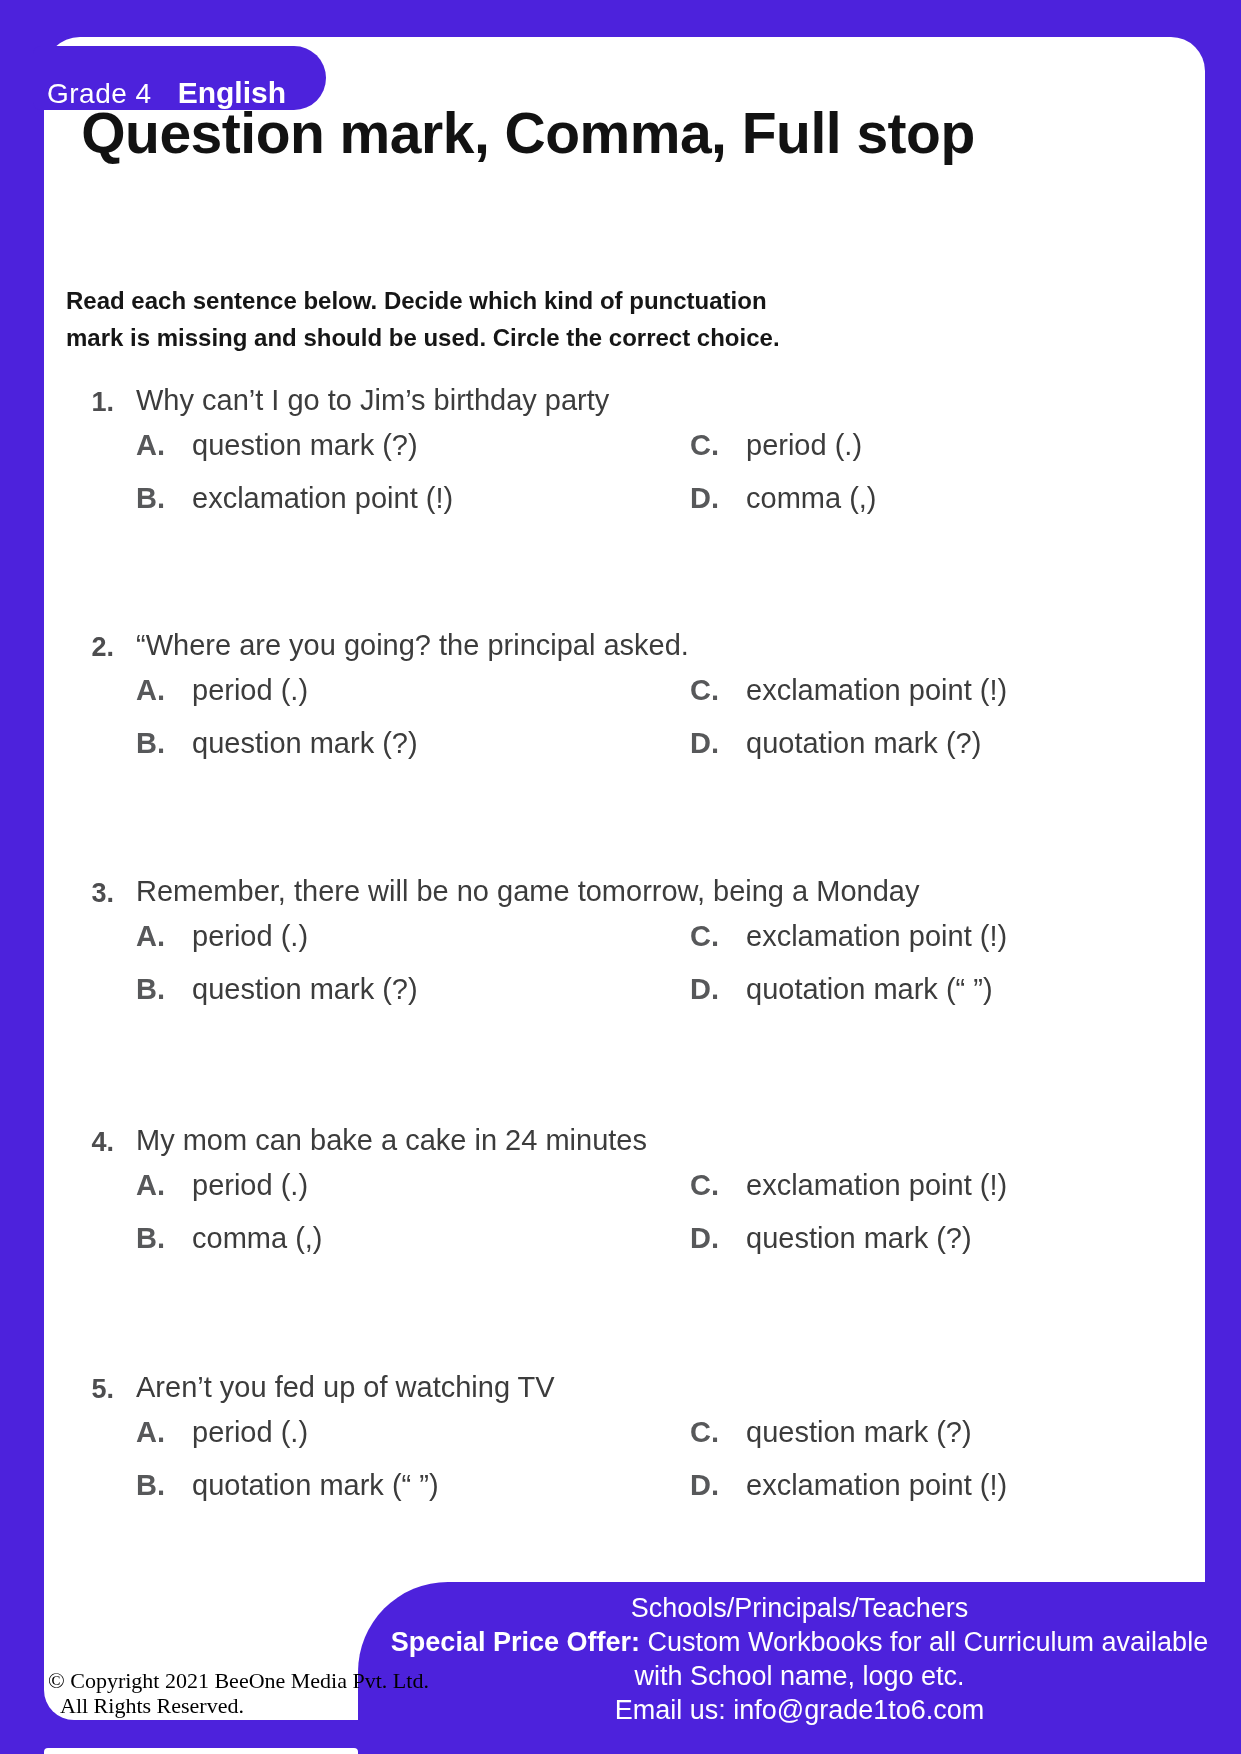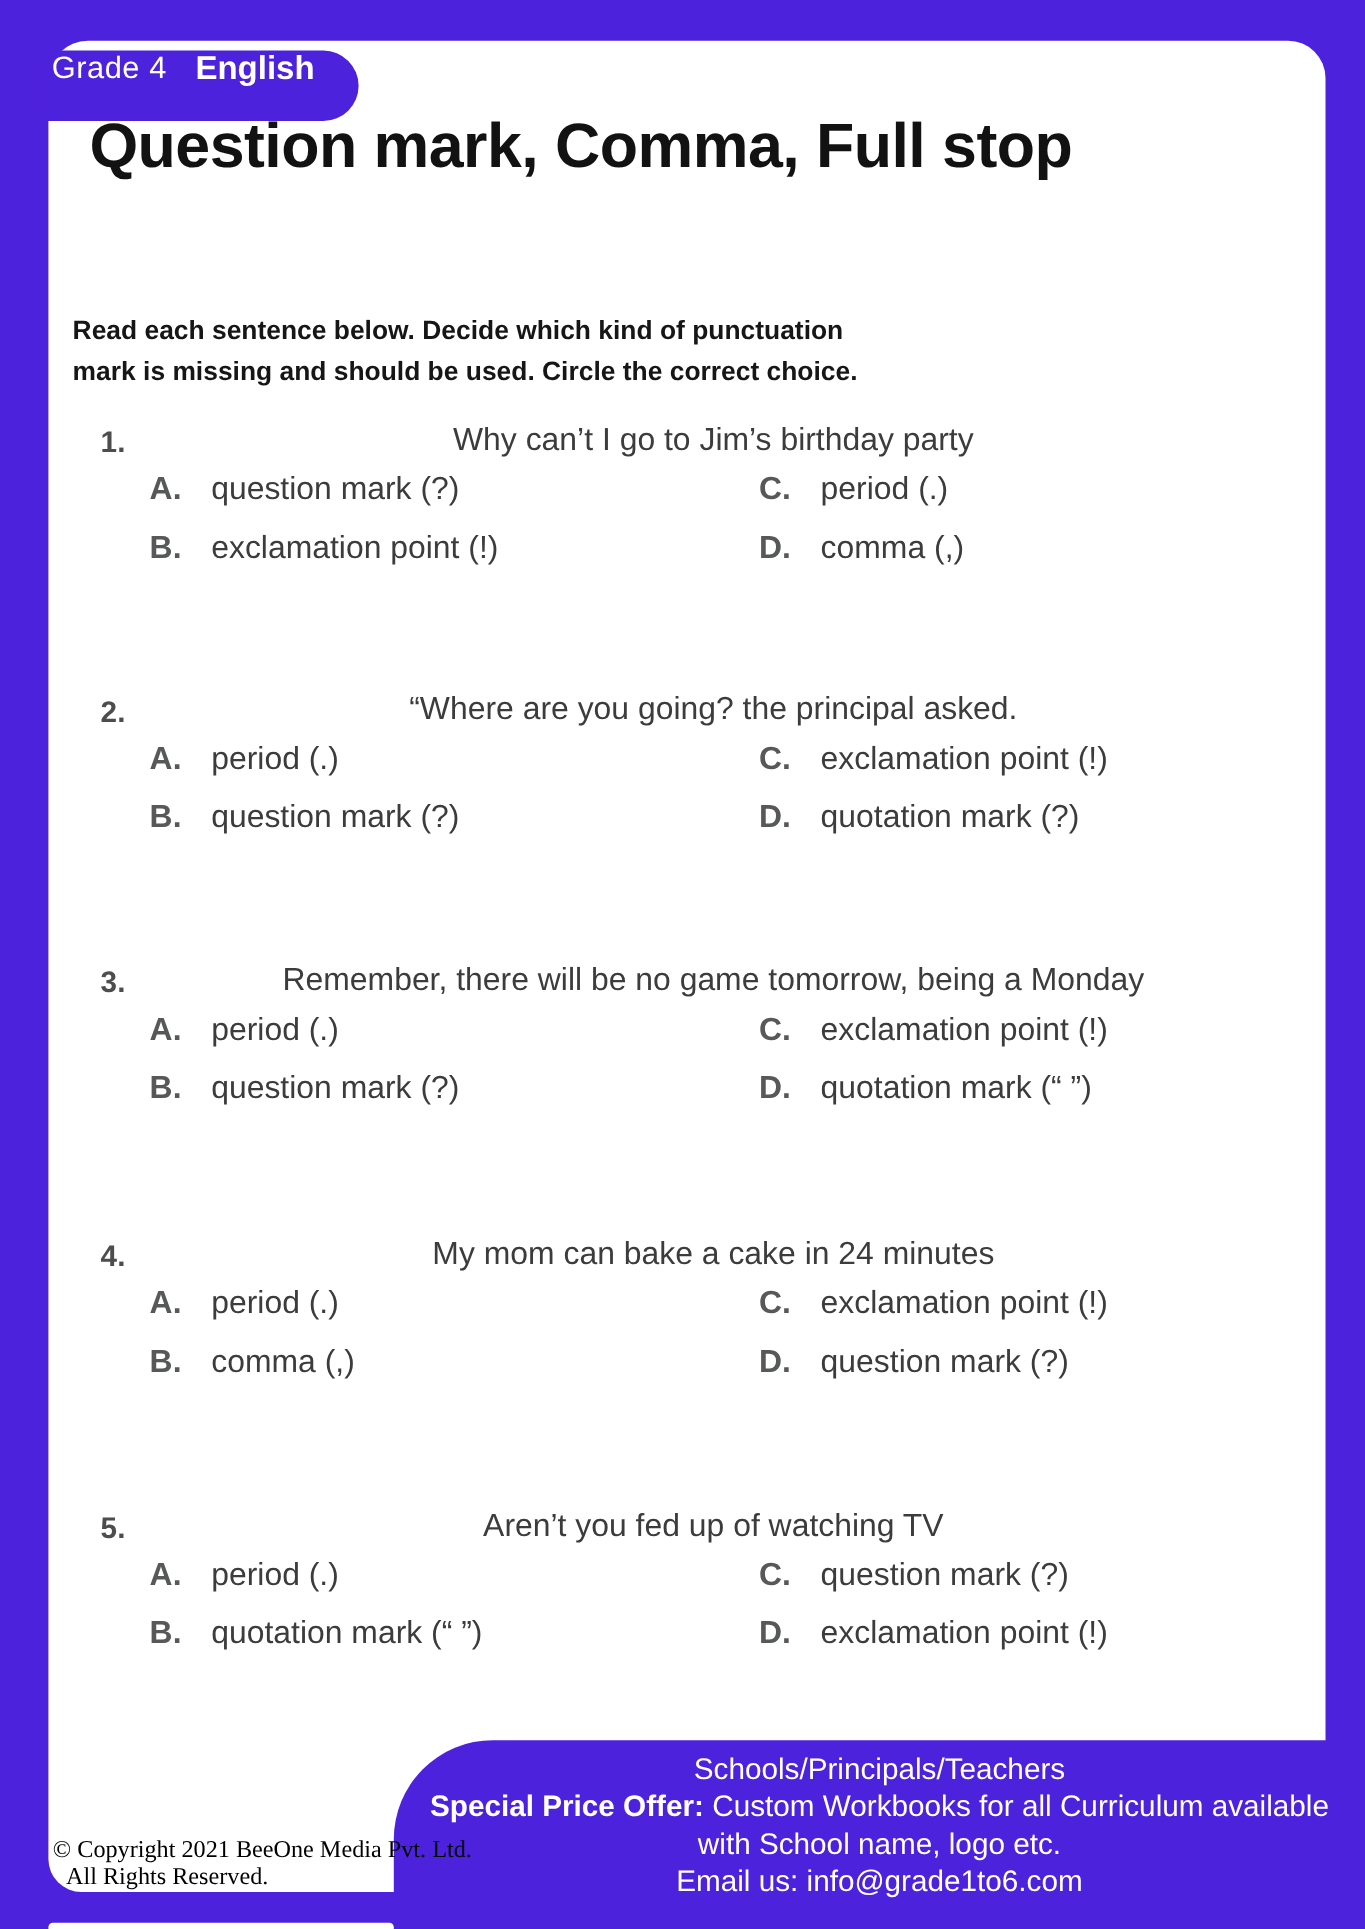--- a/index.html
+++ b/index.html
@@ -18,21 +18,21 @@
     background: #ffffff;
     border-radius: 36px 34px 0 30px;
   }
   .pill {
     position: absolute;
     left: 33px; top: 46px;
     height: 64px;
     padding: 0 40px 0 14px;
     background: var(--purple);
     border-radius: 8px 32px 32px 8px;
-    display: flex; align-items: flex-start; gap: 26px;
+    display: flex; align-items: flex-end; gap: 26px;
     color: #ffffff;
   }
   .pill .grade { font-size: 28px; font-weight: 400; letter-spacing: 0.5px; }
   .pill .subject { font-size: 30px; font-weight: 700; }
   .title {
     position: absolute;
     left: 44px; top: 104px; width: 968px;
     text-align: center;
     font-size: 57px; line-height: 59px;
     font-weight: 700; letter-spacing: -0.5px;
@@ -51,21 +51,21 @@
   .q1 { top: 386px; } .q2 { top: 631px; } .q3 { top: 877px; }
   .q4 { top: 1126px; } .q5 { top: 1373px; }
   .stem-row { position: relative; }
   .qnum {
     position: absolute; left: 0; top: 1px; width: 30px;
     text-align: right;
     font-size: 27px; font-weight: 700; color: #4d4d4f;
   }
   .stem {
     margin-left: 52px;
-    font-size: 29px; line-height: 29px; color: #3c3c3c; text-align: center;
+    font-size: 29px; line-height: 29px; color: #3c3c3c;
   }
   .opts {
     margin-left: 52px; margin-top: 16px;
     display: grid;
     grid-template-columns: 554px 1fr;
     grid-template-rows: 29px 29px;
     grid-auto-flow: column;
     row-gap: 24px;
   }
   .opt { display: flex; font-size: 29px; line-height: 29px; }

